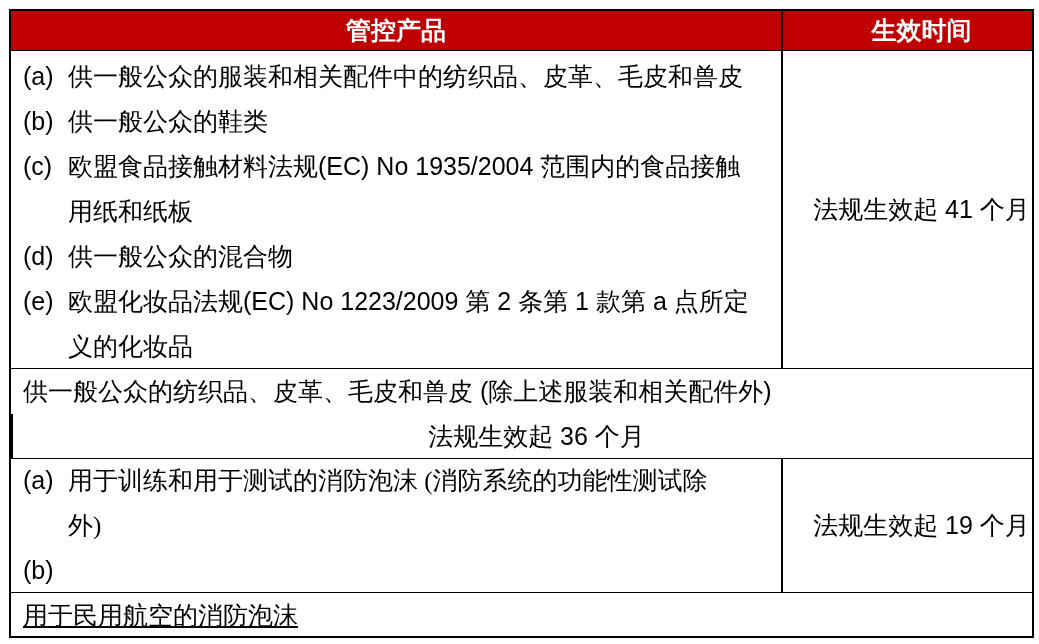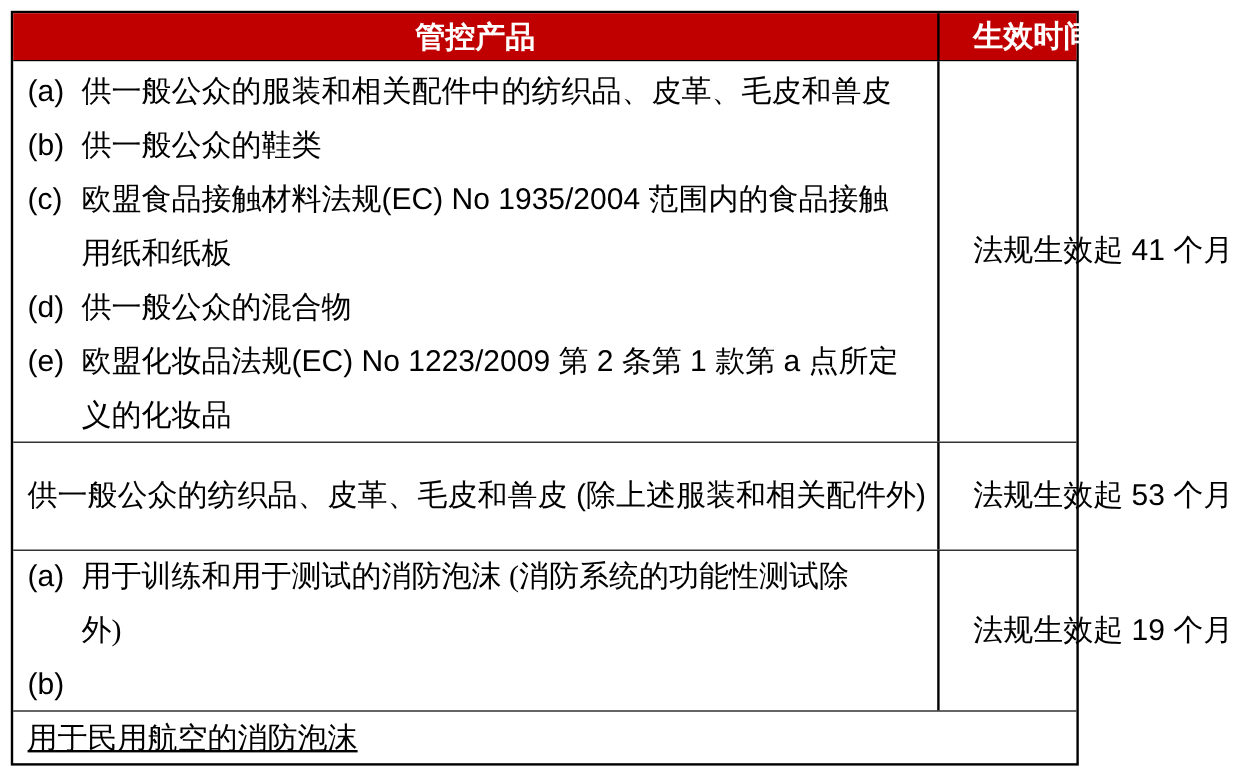--- a/index.html
+++ b/index.html
@@ -13,21 +13,21 @@
     position: relative;
     width: 1039px;
     height: 644px;
     background: #ffffff;
     overflow: hidden;
   }
   .tbl {
     position: absolute;
     left: 9px;
     top: 9px;
-    width: 890px;
+    width: 1025px;
     height: 629px;
     border: 2px solid #000000;
     box-sizing: border-box;
     display: flex;
     flex-direction: column;
     background: #ffffff;
   }
   .row {
     display: flex;
     flex: 0 0 auto;
@@ -61,21 +61,21 @@
     justify-content: center;
     display: flex;
     flex-direction: row;
     color: #ffffff;
     font-weight: bold;
     font-size: 25px;
   }
   .row.head .c2 { border-left: 2px solid #000000; line-height: 39px; }
   
   .row.r1 { height: 318px; }
-  .row.r2 { height: 90px; }
+  .row.r2 { height: 90px; flex-direction: column; }
   .row.r3 { height: 134px; }
   .row.r4 { flex: 1 1 auto; text-decoration: underline; }
   .row.r1 .c1 { padding-top: 3px; }
   .row.r3 .c1 { justify-content: center; }
   .row.r2 .c1, .row.r4 .c1 { justify-content: center; }
   .item {
     display: flex;
     align-items: flex-start;
     padding-left: 12px;
     font-size: 25px;
@@ -137,21 +137,21 @@
       <div class="c2">
         <span>法规生效起 41 个月</span>
       </div>
     </div>
 
     <div class="row r2">
       <div class="c1">
         <div class="plain-text">供一般公众的纺织品、皮革、毛皮和兽皮 (除上述服装和相关配件外)</div>
       </div>
       <div class="c2">
-        <span>法规生效起 53 个月</span>
+        <span>法规生效起 36 个月</span>
       </div>
     </div>
 
     <div class="row r3">
       <div class="c1">
         <div class="item">
           <span class="marker">(a)</span>
           <span class="item-text">用于训练和用于测试的消防泡沫 (消防系统的功能性测试除外)</span>
         </div>
         <div class="item">

